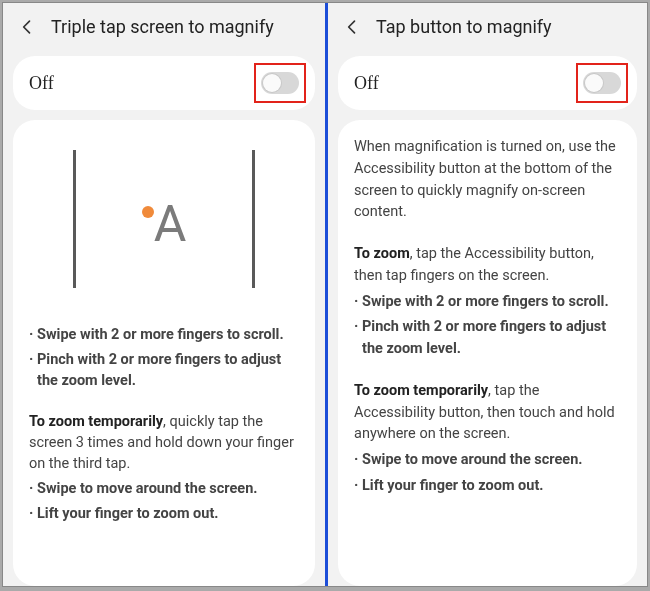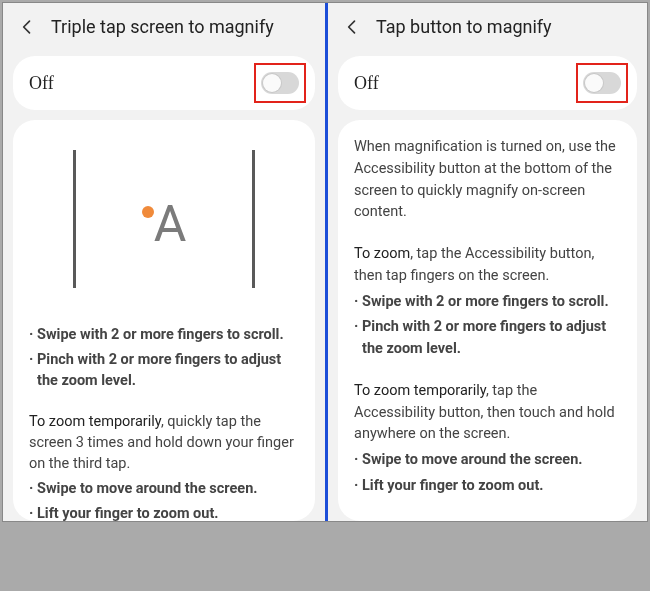--- a/index.html
+++ b/index.html
@@ -5,21 +5,21 @@
   * { box-sizing: border-box; margin: 0; padding: 0; }
   body {
     font-family: -apple-system, Roboto, "Segoe UI", sans-serif;
     background: #aaa;
     width: 650px;
     height: 591px;
     overflow: hidden;
   }
   .frame {
     width: 646px;
-    height: 520px;
+    height: 585px;
     margin: 2px;
     background: #f2f2f2;
     display: flex;
     border: 1px solid #888;
   }
   .pane {
     width: 50%;
     height: 100%;
     background: #f2f2f2;
     display: flex;
@@ -139,21 +139,21 @@
     font-size: 50px;
     font-weight: 400;
     color: #7b7b7b;
     line-height: 1;
     font-family: -apple-system, Roboto, sans-serif;
   }
   p { margin: 0 0 4px 0; }
   .block-gap { height: 16px; }
   .bullet { text-indent: -8px; padding-left: 8px; font-weight: bold; }
   .bullet::before { content: "\00B7\00A0"; }
-  b { font-weight: 400; color: #222; }
+  b { font-weight: 700; color: #222; }
 </style>
 </head>
 <body>
 
 <div class="frame">
 
   <div class="pane">
     <div class="header">
       <span class="back">
         <svg viewBox="0 0 24 24">

